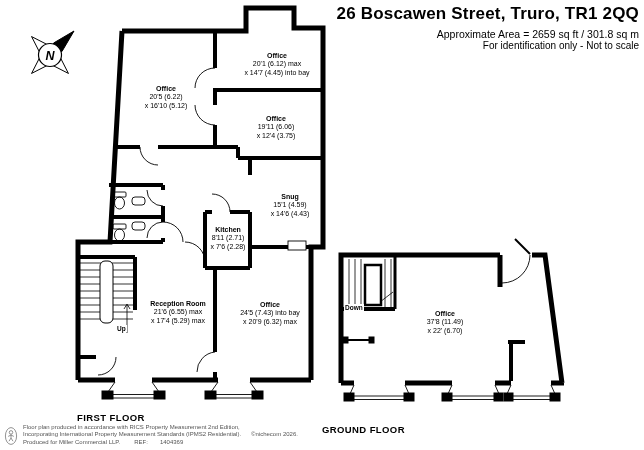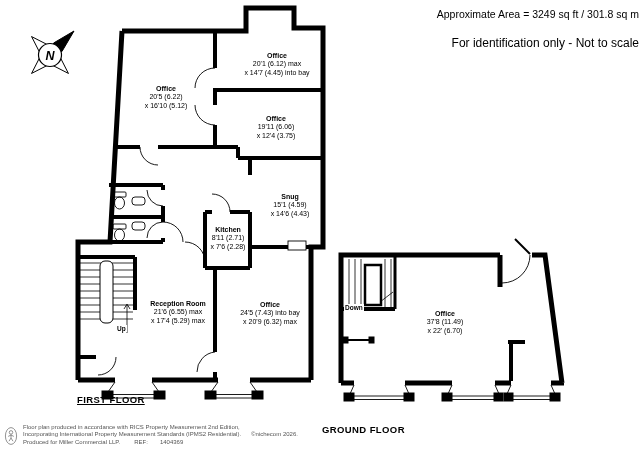--- a/index.html
+++ b/index.html
@@ -1,21 +1,21 @@
 <!DOCTYPE html>
 <html><head>
 <meta charset="utf-8">
 <style>
   html,body{margin:0;padding:0;background:#fff;}
   .canvas{position:relative;width:644px;height:450px;background:#fff;overflow:hidden;
           font-family:"Liberation Sans", sans-serif;color:#000;}
   .hdr{position:absolute;top:4px;right:5px;text-align:right;}
   .hdr-title{font-size:17px;font-weight:bold;letter-spacing:.2px;}
   .hdr-area{font-size:10.5px;margin-top:4px;}
-  .hdr-note{font-size:12px;margin-top:16px;}
+  .hdr-note{font-size:10px;margin-top:0;}
   svg.plan{position:absolute;left:0;top:0;}
   .room-label{position:absolute;transform:translateX(-50%);text-align:center;
               font-size:7px;line-height:8.3px;white-space:nowrap;}
   .room-label .rname{font-weight:bold;}
   .stair-label{position:absolute;font-size:6.5px;font-weight:bold;background:#fff;padding:0 1px;}
   .floor-label{position:absolute;font-size:9.5px;font-weight:bold;letter-spacing:.4px;}
   .footer{position:absolute;left:3px;top:424px;display:flex;align-items:flex-start;}
   .footer-text{margin-left:4px;font-size:6px;line-height:7.4px;color:#555;}
   .gap1{margin-left:10px;} .gap2{margin-left:14px;} .gap3{margin-left:12px;}
 </style>
@@ -138,21 +138,22 @@
       </g>
       <g>
         <path stroke-width="0.9" d="M511,385 L507,394 M551,385 L555,394 M511,396 H550 M511,399.5 H550"></path>
         <rect x="504" y="393" width="9" height="8" fill="#000"></rect>
         <rect x="550" y="393" width="10" height="8" fill="#000"></rect>
       </g>
     </g>
   </svg>
 
   <div class="hdr">
-    <div class="hdr-area">Approximate Area = 3249 sq ft / 301.8 sq m</div>
+    <div class="hdr-title">26 Boscawen Street, Truro, TR1 2QQ</div>
+    <div class="hdr-area">Approximate Area = 2659 sq ft / 301.8 sq m</div>
     <div class="hdr-note">For identification only - Not to scale</div>
   </div>
 
   <div class="room-label" style="left:166px;top:85px;">
     <div class="rname">Office</div>
     <div>20'5 (6.22)</div>
     <div>x 16'10 (5.12)</div>
   </div>
   <div class="room-label" style="left:277px;top:52px;">
     <div class="rname">Office</div>
@@ -187,21 +188,21 @@
 
   <div class="room-label" style="left:445px;top:310px;">
     <div class="rname">Office</div>
     <div>37'8 (11.49)</div>
     <div>x 22' (6.70)</div>
   </div>
 
   <div class="stair-label" style="left:116px;top:325px;">Up</div>
   <div class="stair-label" style="left:344px;top:304px;">Down</div>
 
-  <div class="floor-label" style="left:77px;top:394px;text-decoration:underline;">FIRST FLOOR</div>
+  <div class="floor-label" style="left:77px;top:412px;">FIRST FLOOR</div>
   <div class="floor-label" style="left:322px;top:424px;">GROUND FLOOR</div>
 
   <div class="footer">
     <svg width="16" height="24" viewBox="0 0 20 24">
       <ellipse cx="10" cy="12" rx="7" ry="10.5" fill="none" stroke="#777" stroke-width="1"></ellipse>
       <circle cx="10" cy="7.5" r="2.2" fill="none" stroke="#777" stroke-width="1"></circle>
       <path d="M10,10 V14.5 M6.5,12.5 L10,10.8 L13.5,12.5 M7.5,18.5 L10,14.5 L12.5,18.5" fill="none" stroke="#777" stroke-width="1"></path>
     </svg>
     <div class="footer-text">
       <div>Floor plan produced in accordance with RICS Property Measurement 2nd Edition,</div>

